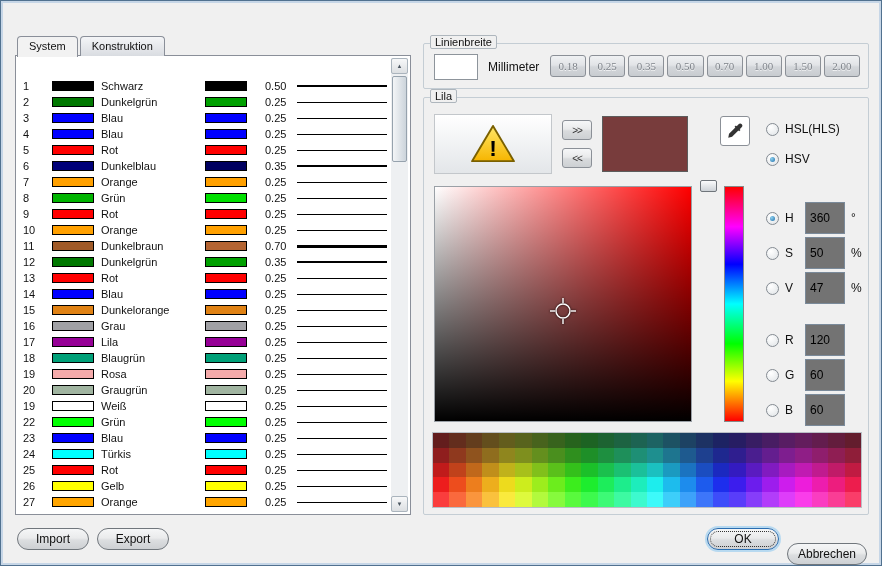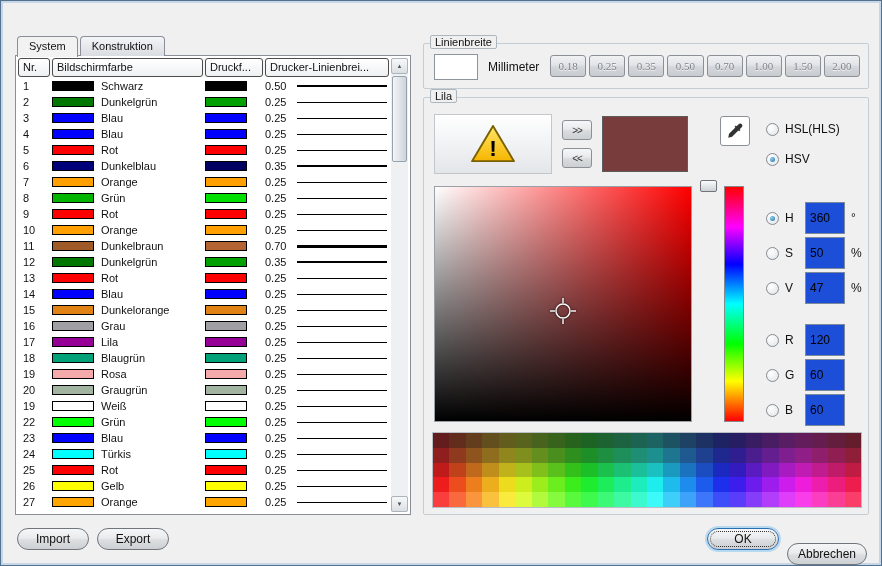--- a/index.html
+++ b/index.html
@@ -102,21 +102,21 @@
                          linear-gradient(to right,#fff,rgba(255,255,255,0)),#ff0000; }
   .crosshair { position:absolute; width:26px; height:26px; transform:translate(-50%,-50%);
                filter:drop-shadow(0 0 1px rgba(0,0,0,.9)); }
   .hue-handle { position:absolute; left:276px; top:82px; width:17px; height:12px; border:1px solid #6f757b;
                 border-radius:2px; background:linear-gradient(#fafbfc,#cdd2d7); }
   .hue-bar { position:absolute; left:300px; top:88px; width:20px; height:236px; border:1px solid #888;
              background:linear-gradient(180deg,#ff0000 0%,#ff00ff 17%,#0000ff 33%,#00ffff 50%,#00ff00 67%,#ffff00 83%,#ff0000 100%); }
 
   .chan-row { position:absolute; left:342px; }
   .chan-letter { width:14px; font-size:12px; }
-  .chan-input { width:40px; height:20px; border:1px solid #7a8a9a; background:#1d4ed8; font:inherit;
+  .chan-input { width:40px; height:20px; border:1px solid #7a8a9a; background:#737373; font:inherit;
                 font-size:12px; padding:15px 4px; }
   .chan-unit { font-size:12px; }
 
   .palette { position:absolute; left:8px; top:334px; width:430px; height:76px; display:grid;
              grid-auto-flow:row; gap:0; border:1px solid #b9bfc5; }
   .pal-cell { width:100%; height:100%; }
 
   
   .btn { position:absolute; height:22px; border:1px solid #70767c; border-radius:11px;
          background:linear-gradient(#f5f6f7,#eaebec 45%,#dcdee0 55%,#cdd0d3);
@@ -132,26 +132,20 @@
 
 <div class="dialog">
 
 
   <div class="tabbar">
     <div class="tab active"><span>System</span></div>
     <div class="tab"><span>Konstruktion</span></div>
   </div>
 
   <div class="tabpage">
-    <div class="thead">
-      <div class="th th-nr">Nr.</div>
-      <div class="th th-screen">Bildschirmfarbe</div>
-      <div class="th th-print">Druckf...</div>
-      <div class="th th-line">Drucker-Linienbrei...</div>
-    </div>
     <div class="tbody" id="tbody">
         <div class="trow">
           <span class="c-nr">1</span>
           <span class="c-screen">
             <span class="swatch" style="background:#000000"></span>
             <span>Schwarz</span>
           </span>
           <span class="c-print">
             <span class="swatch" style="background:#000000"></span>
           </span>

